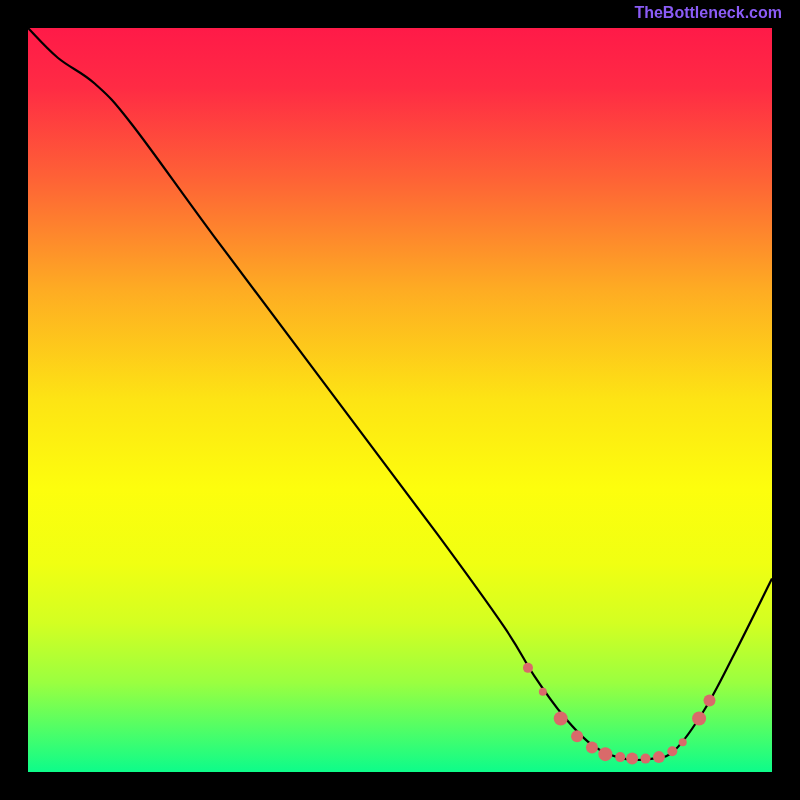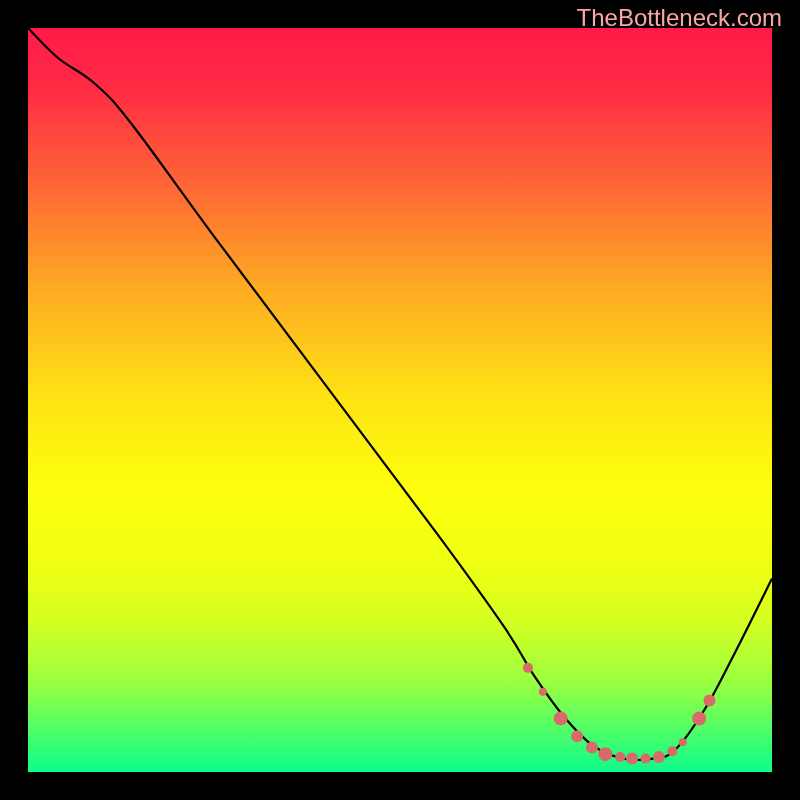--- a/index.html
+++ b/index.html
@@ -8,23 +8,23 @@
     width: 800px;
     height: 800px;
     background: #000;
     position: relative;
     font-family: Arial, sans-serif;
   }
   .watermark {
     position: absolute;
     top: 4px;
     right: 18px;
-    color: #fca5a5;
-    font-size: 24px;
-    font-weight: 400;
+    color: #8b5cf6;
+    font-size: 16px;
+    font-weight: 700;
     z-index: 10;
   }
   .plot-area {
     position: absolute;
     top: 28px;
     left: 28px;
     width: 744px;
     height: 744px;
   }
   .plot-area svg {

